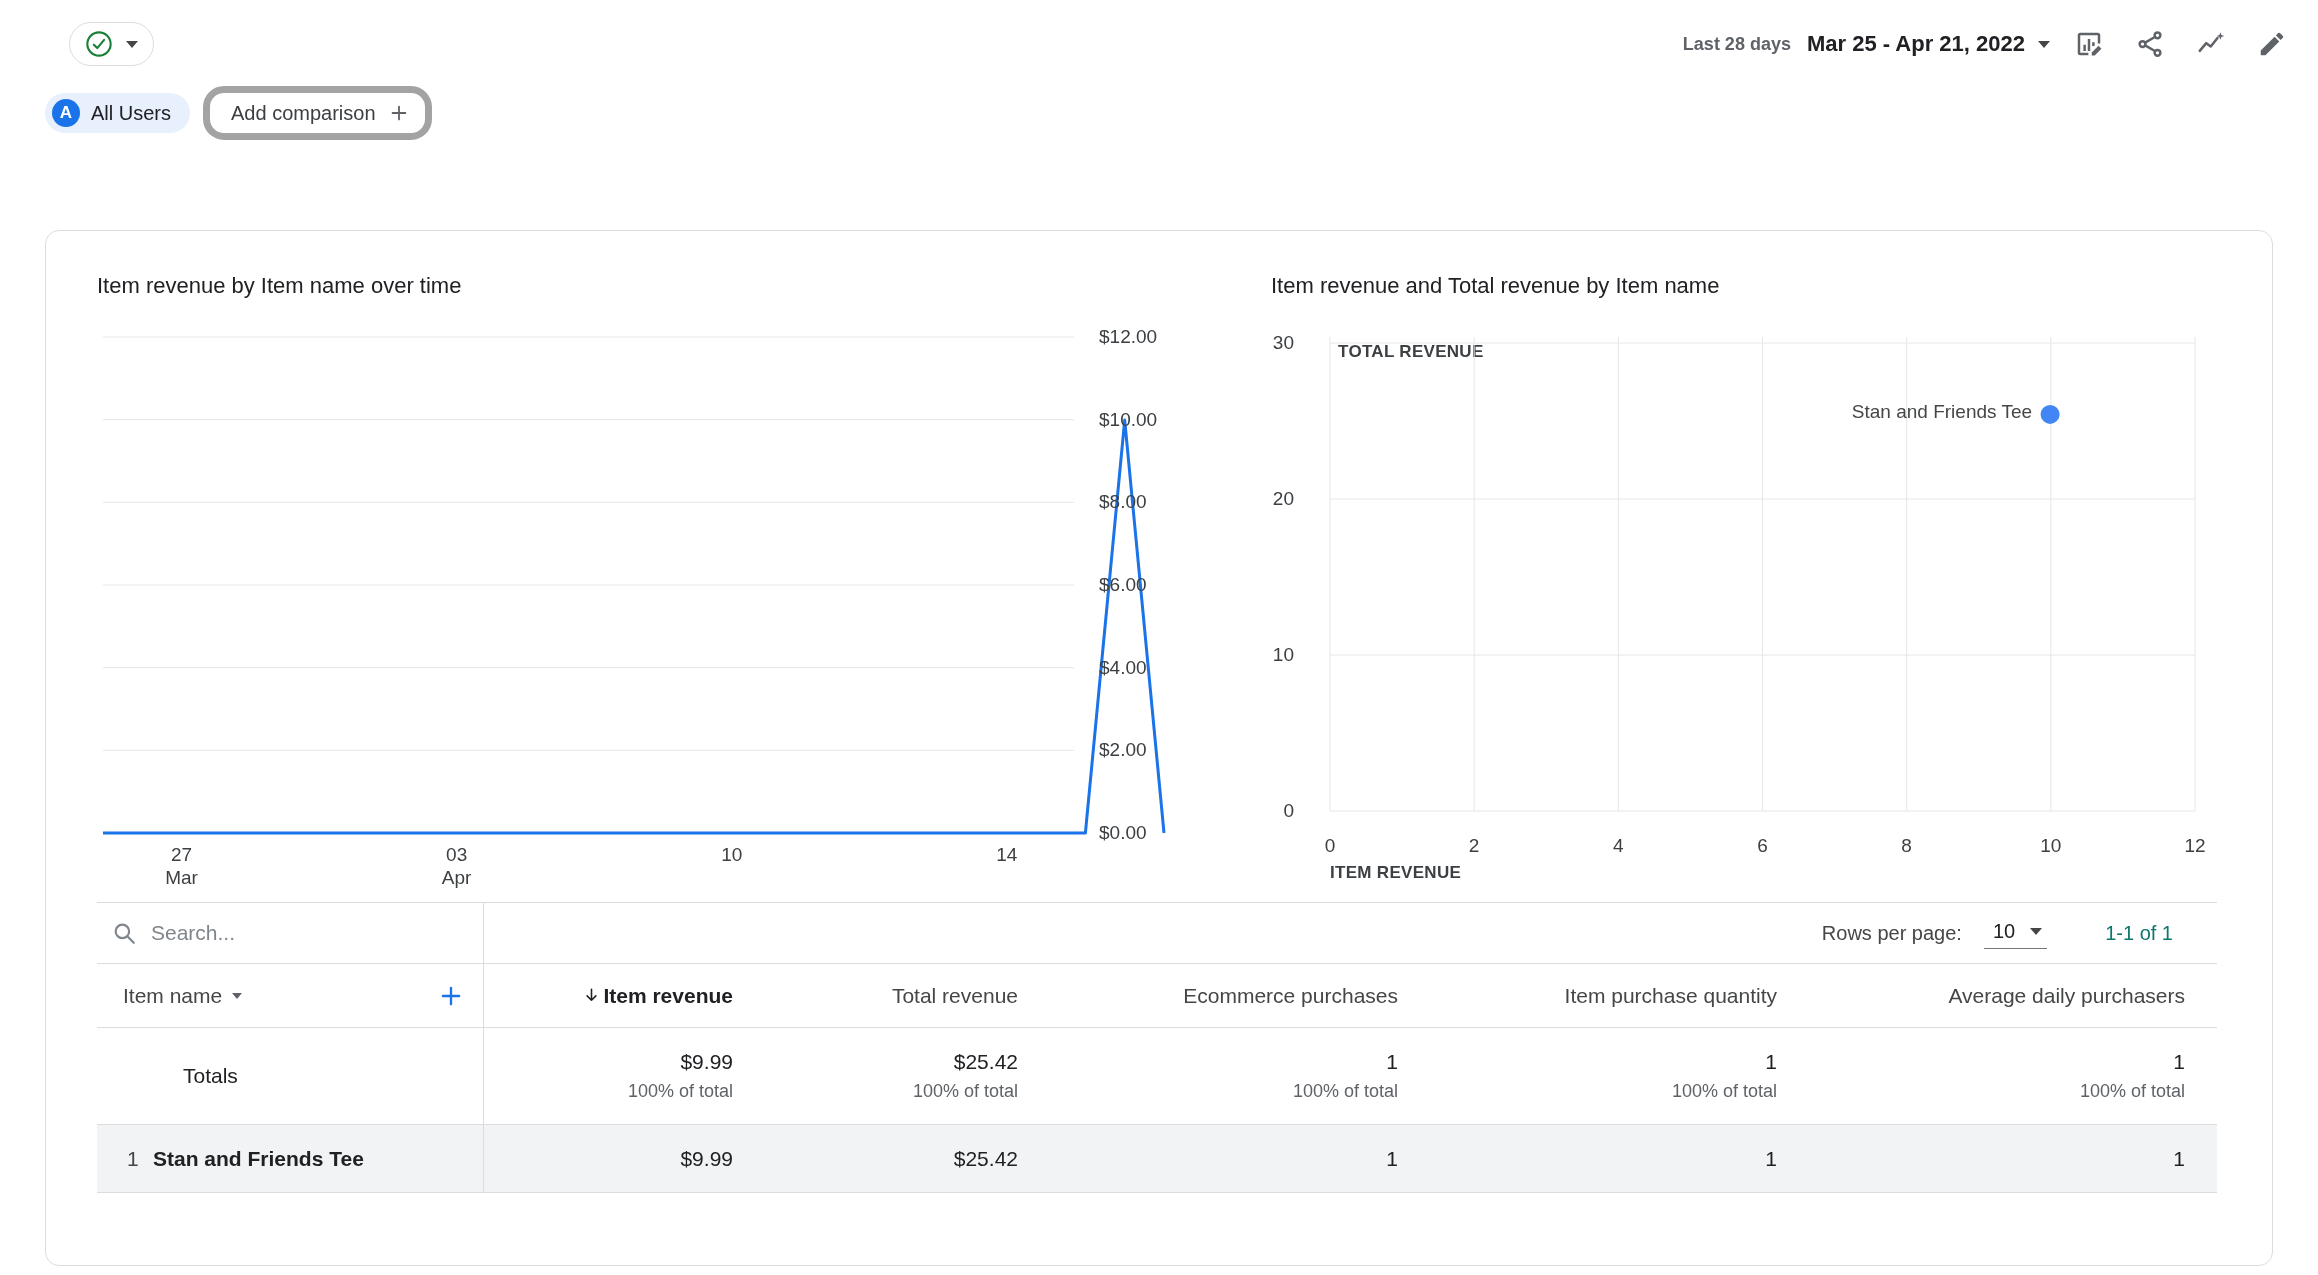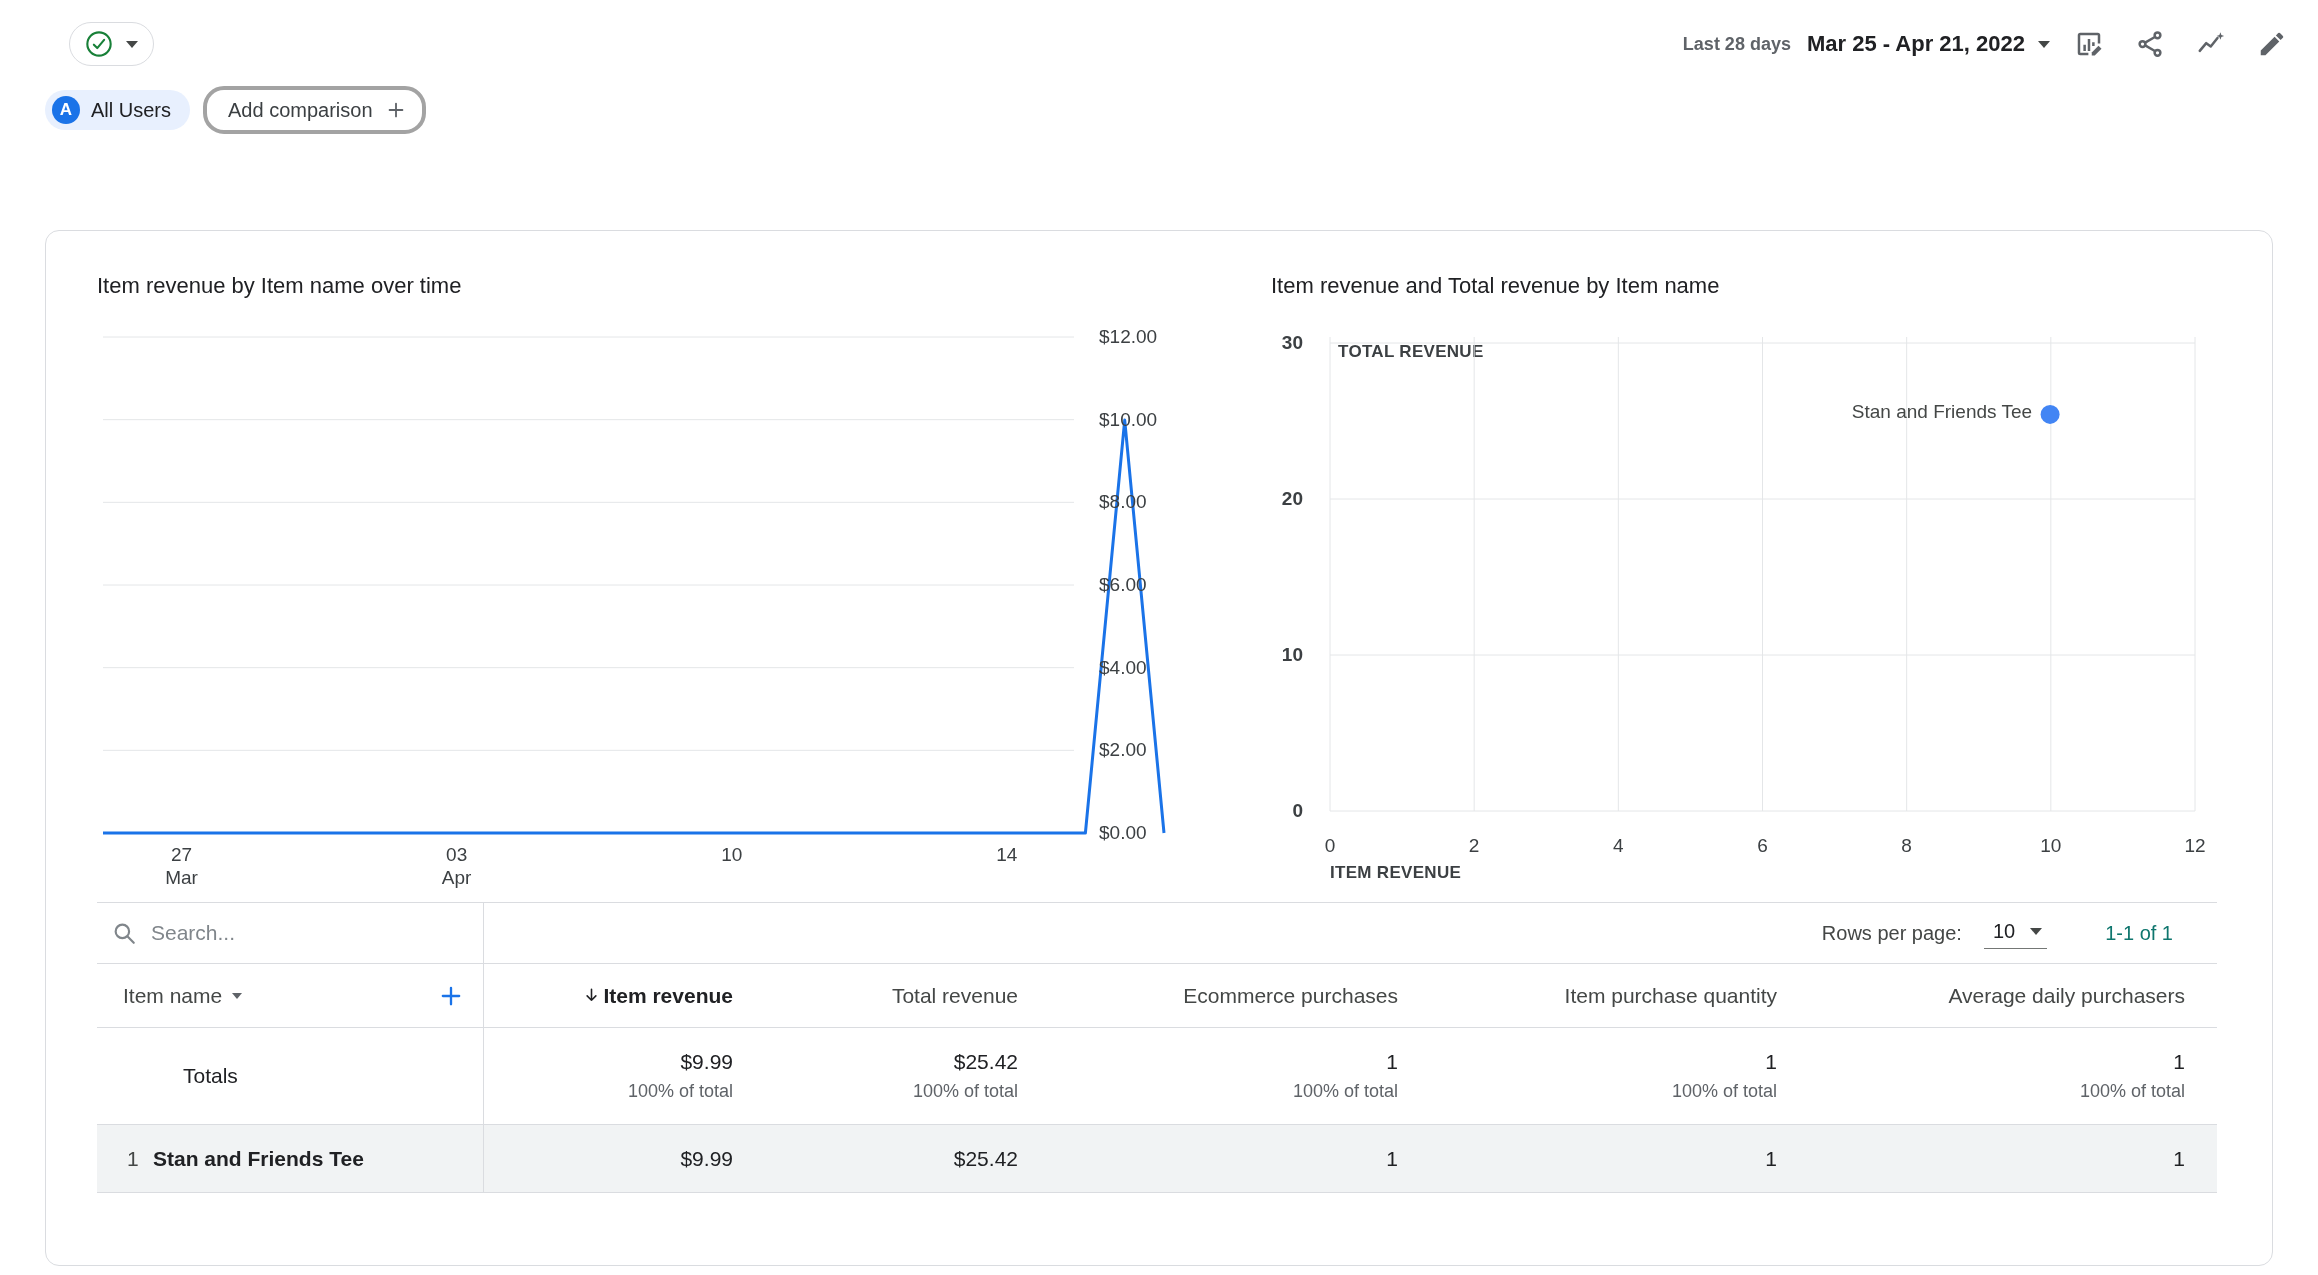--- a/index.html
+++ b/index.html
@@ -24,41 +24,41 @@
   .icon-btn:first-of-type{margin-left:30px;}
 
   
   .chips{display:flex;align-items:center;gap:13px;margin:20px 0 0 45px;}
   .chip-a{display:flex;align-items:center;gap:11px;height:40px;padding:0 19px 0 7px;
           background:#e8f0fe;border-radius:21px;cursor:pointer;}
   .avatar{width:28px;height:28px;border-radius:50%;background:#1a73e8;color:#fff;
           font-size:17px;font-weight:700;display:flex;align-items:center;justify-content:center;}
   .chip-a .lbl{font-size:20px;color:#202124;}
   .chip-add{display:flex;align-items:center;gap:12px;height:40px;padding:0 15px 0 21px;
-            border:4px solid #a3a3a3;border-radius:21px;background:#fff;cursor:pointer;}
+            border:7px solid #a3a3a3;border-radius:21px;background:#fff;cursor:pointer;}
   .chip-add .lbl{font-size:20px;color:#3c4043;}
 
   
   .card{position:absolute;left:45px;top:230px;width:2226px;height:1034px;
         border:1px solid #dadce0;border-radius:14px;background:#fff;}
   .chart-title{position:absolute;top:42px;font-size:22px;color:#202124;}
   #c1title{left:51px;}
   #c2title{left:1225px;}
 
   
   #line-svg{position:absolute;left:57px;top:106px;overflow:visible;}
   #line-ylabels{position:absolute;left:1053px;top:106px;width:130px;height:496px;}
   .ytick{position:absolute;left:0;font-size:19px;color:#3c4043;line-height:26px;}
   #line-xlabels{position:absolute;left:57px;top:612px;width:1061px;height:52px;}
   .xtick{position:absolute;top:0;width:90px;text-align:center;font-size:19px;color:#3c4043;line-height:23px;}
 
   
   #scatter-svg{position:absolute;left:1284px;top:106px;overflow:visible;}
   #scatter-ylabels{position:absolute;left:1167px;top:106px;width:90px;height:486px;}
-  .sytick{position:absolute;right:0;width:90px;text-align:right;font-size:19px;color:#3c4043;line-height:26px;font-weight:bold;}
+  .sytick{position:absolute;right:9px;width:90px;text-align:right;font-size:19px;color:#3c4043;line-height:26px;}
   #scatter-xlabels{position:absolute;left:1284px;top:604px;width:880px;height:26px;}
   .sxtick{position:absolute;width:60px;text-align:center;font-size:19px;color:#3c4043;}
   .axis-title{position:absolute;font-size:17px;font-weight:700;color:#3c4043;letter-spacing:.3px;}
   #scatter-ytitle{left:1292px;top:111px;}
   #scatter-xtitle{left:1284px;top:632px;}
   .pt-label{position:absolute;width:320px;text-align:right;font-size:19px;color:#444746;}
 
   
   .table{position:absolute;left:51px;top:671px;width:2120px;height:291px;
          border-top:1px solid #dadce0;box-sizing:border-box;}

